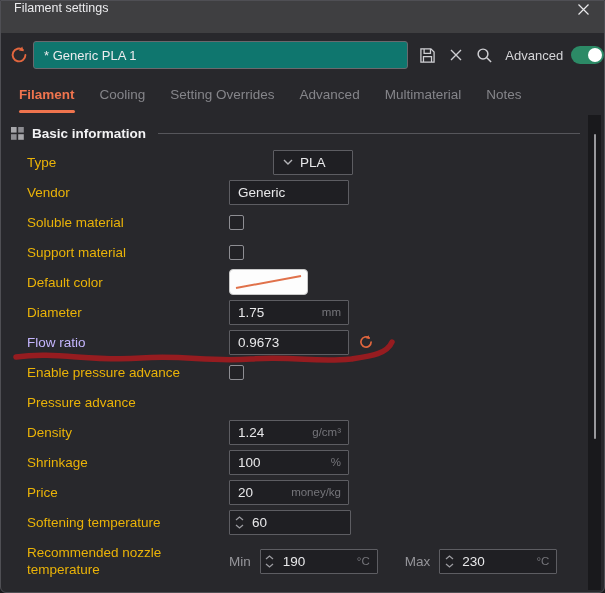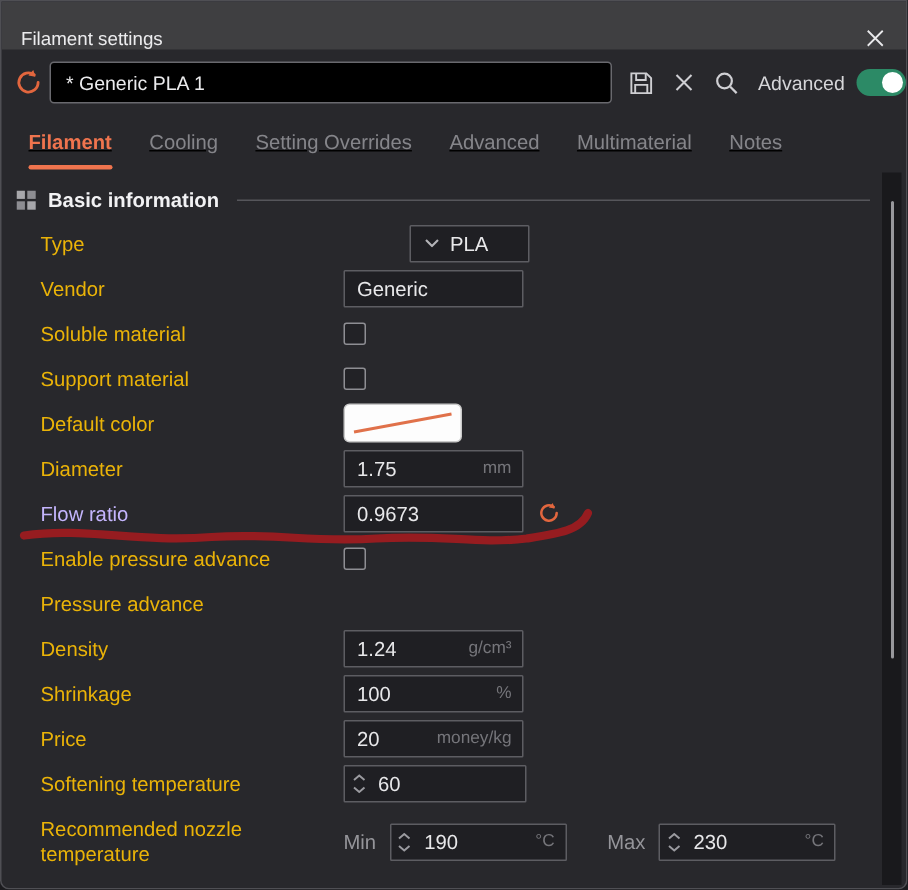--- a/index.html
+++ b/index.html
@@ -1,31 +1,31 @@
 <!DOCTYPE html>
 <html><head>
 <meta charset="utf-8">
 <style>
   html,body{margin:0;padding:0;background:#1b1b1e;}
   *{box-sizing:border-box;font-family:"Liberation Sans", sans-serif;}
   .window{position:relative;width:605px;height:593px;background:#28282c;border:1px solid #4f4f54;border-radius:0 0 6px 6px;overflow:hidden;}
   
-  .titlebar{position:absolute;top:0;left:0;right:0;height:32px;background:#3f3f41;display:flex;align-items:flex-end;padding:0 13px;}
+  .titlebar{position:absolute;top:0;left:0;right:0;height:32px;background:#3f3f41;display:flex;align-items:flex-start;padding:0 13px;}
   .titlebar .title{color:#ececee;font-size:12.5px;flex:1;}
   .win-close{width:16px;height:16px;display:flex;align-items:center;justify-content:center;cursor:pointer;}
   
   .preset-row{position:absolute;top:32px;left:0;right:0;height:44px;display:flex;align-items:center;}
   .undo-big{margin-left:8px;width:20px;height:20px;}
-  .preset-box{margin-left:4px;width:388px;height:28px;border:1px solid #69696e;border-radius:3px;display:flex;align-items:center;padding:0 10px;color:#ececee;font-size:13px;background:#000000;}
+  .preset-box{margin-left:4px;width:388px;height:28px;border:1px solid #69696e;border-radius:3px;display:flex;align-items:center;padding:0 10px;color:#ececee;font-size:13px;background:#0f766e;}
   .tool-ico{margin-left:11px;width:18px;height:18px;display:flex;align-items:center;justify-content:center;}
   .adv-label{margin-left:12px;color:#d6d6d9;font-size:13px;}
   .toggle{margin-left:8px;width:34px;height:18px;border-radius:9px;background:#2c8a66;position:relative;}
   .toggle .knob{position:absolute;right:2px;top:2px;width:14px;height:14px;border-radius:50%;background:#fff;}
   
-  .tabs{position:absolute;top:86px;left:0;right:0;height:26px;display:flex;gap:25px;padding-left:18px;text-decoration:underline;}
+  .tabs{position:absolute;top:86px;left:0;right:0;height:26px;display:flex;gap:25px;padding-left:18px;}
   .tab{font-size:13.5px;color:#85858a;position:relative;padding-bottom:8px;cursor:pointer;white-space:nowrap;}
   .tab.active{color:#ef744e;font-weight:bold;}
   .tab.active::after{content:"";position:absolute;left:0;right:0;bottom:0;height:3px;border-radius:2px;background:#ef744e;}
   
   .section-head{position:absolute;top:122px;left:0;right:24px;height:20px;display:flex;align-items:center;}
   .section-head .grid{margin-left:10px;}
   .section-head .sec-title{margin-left:8px;color:#f2f2f4;font-size:13.5px;font-weight:bold;white-space:nowrap;}
   .section-head .rule{flex:1;height:1px;background:#56565b;margin-left:12px;}
   
   .form{position:absolute;top:146px;left:0;right:14px;}

